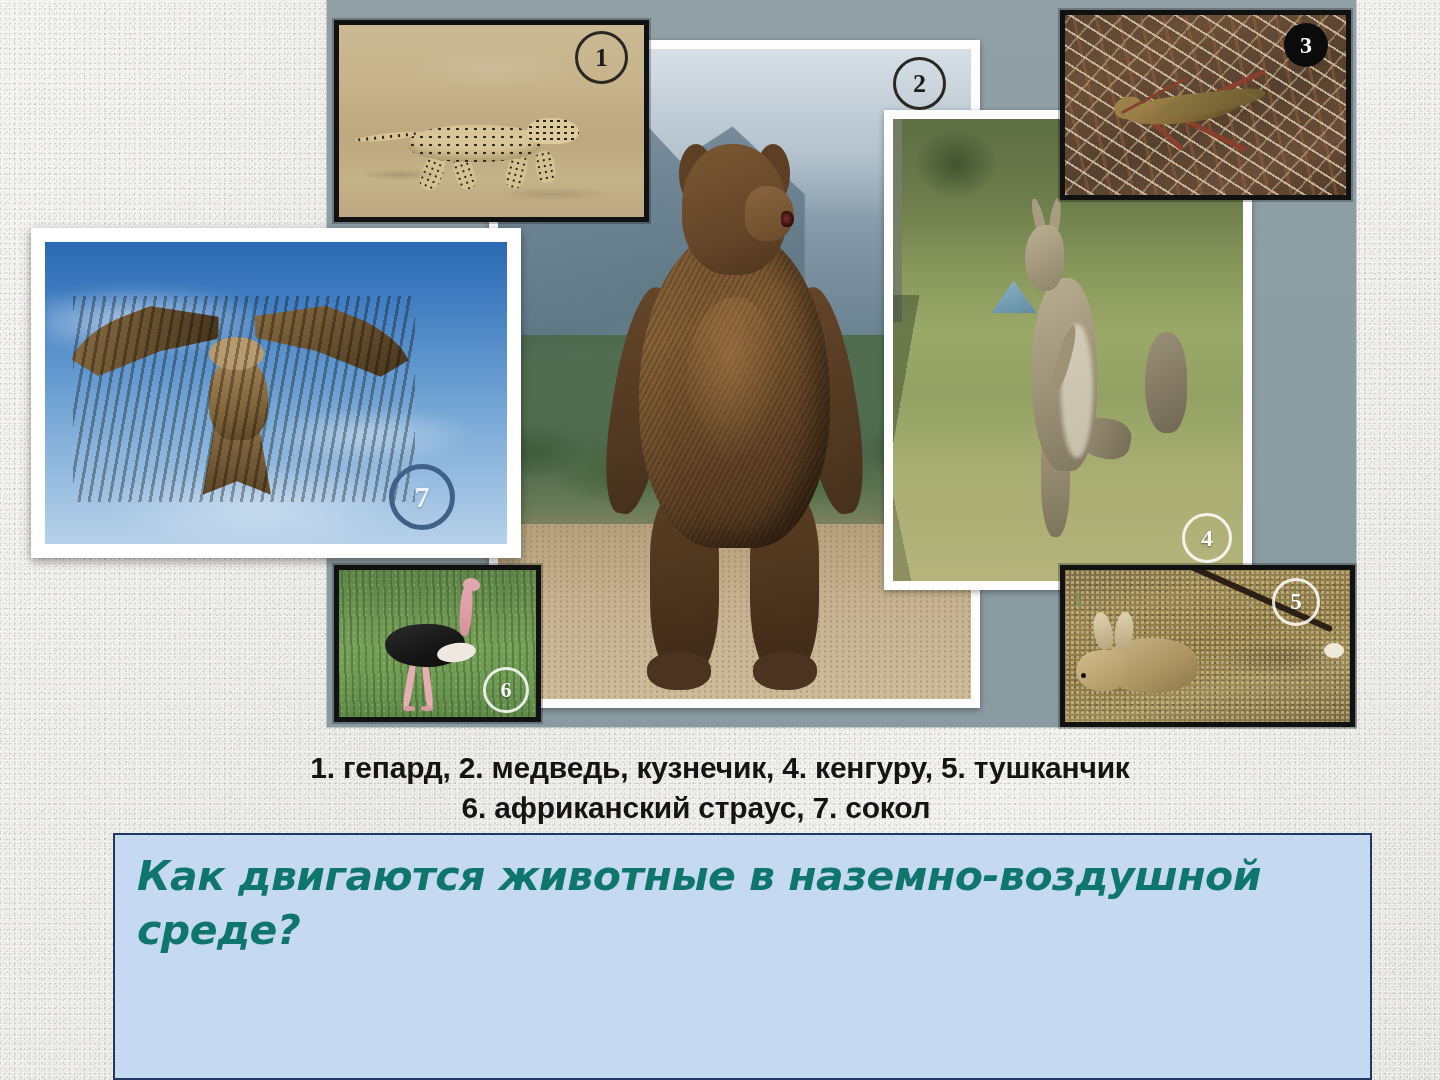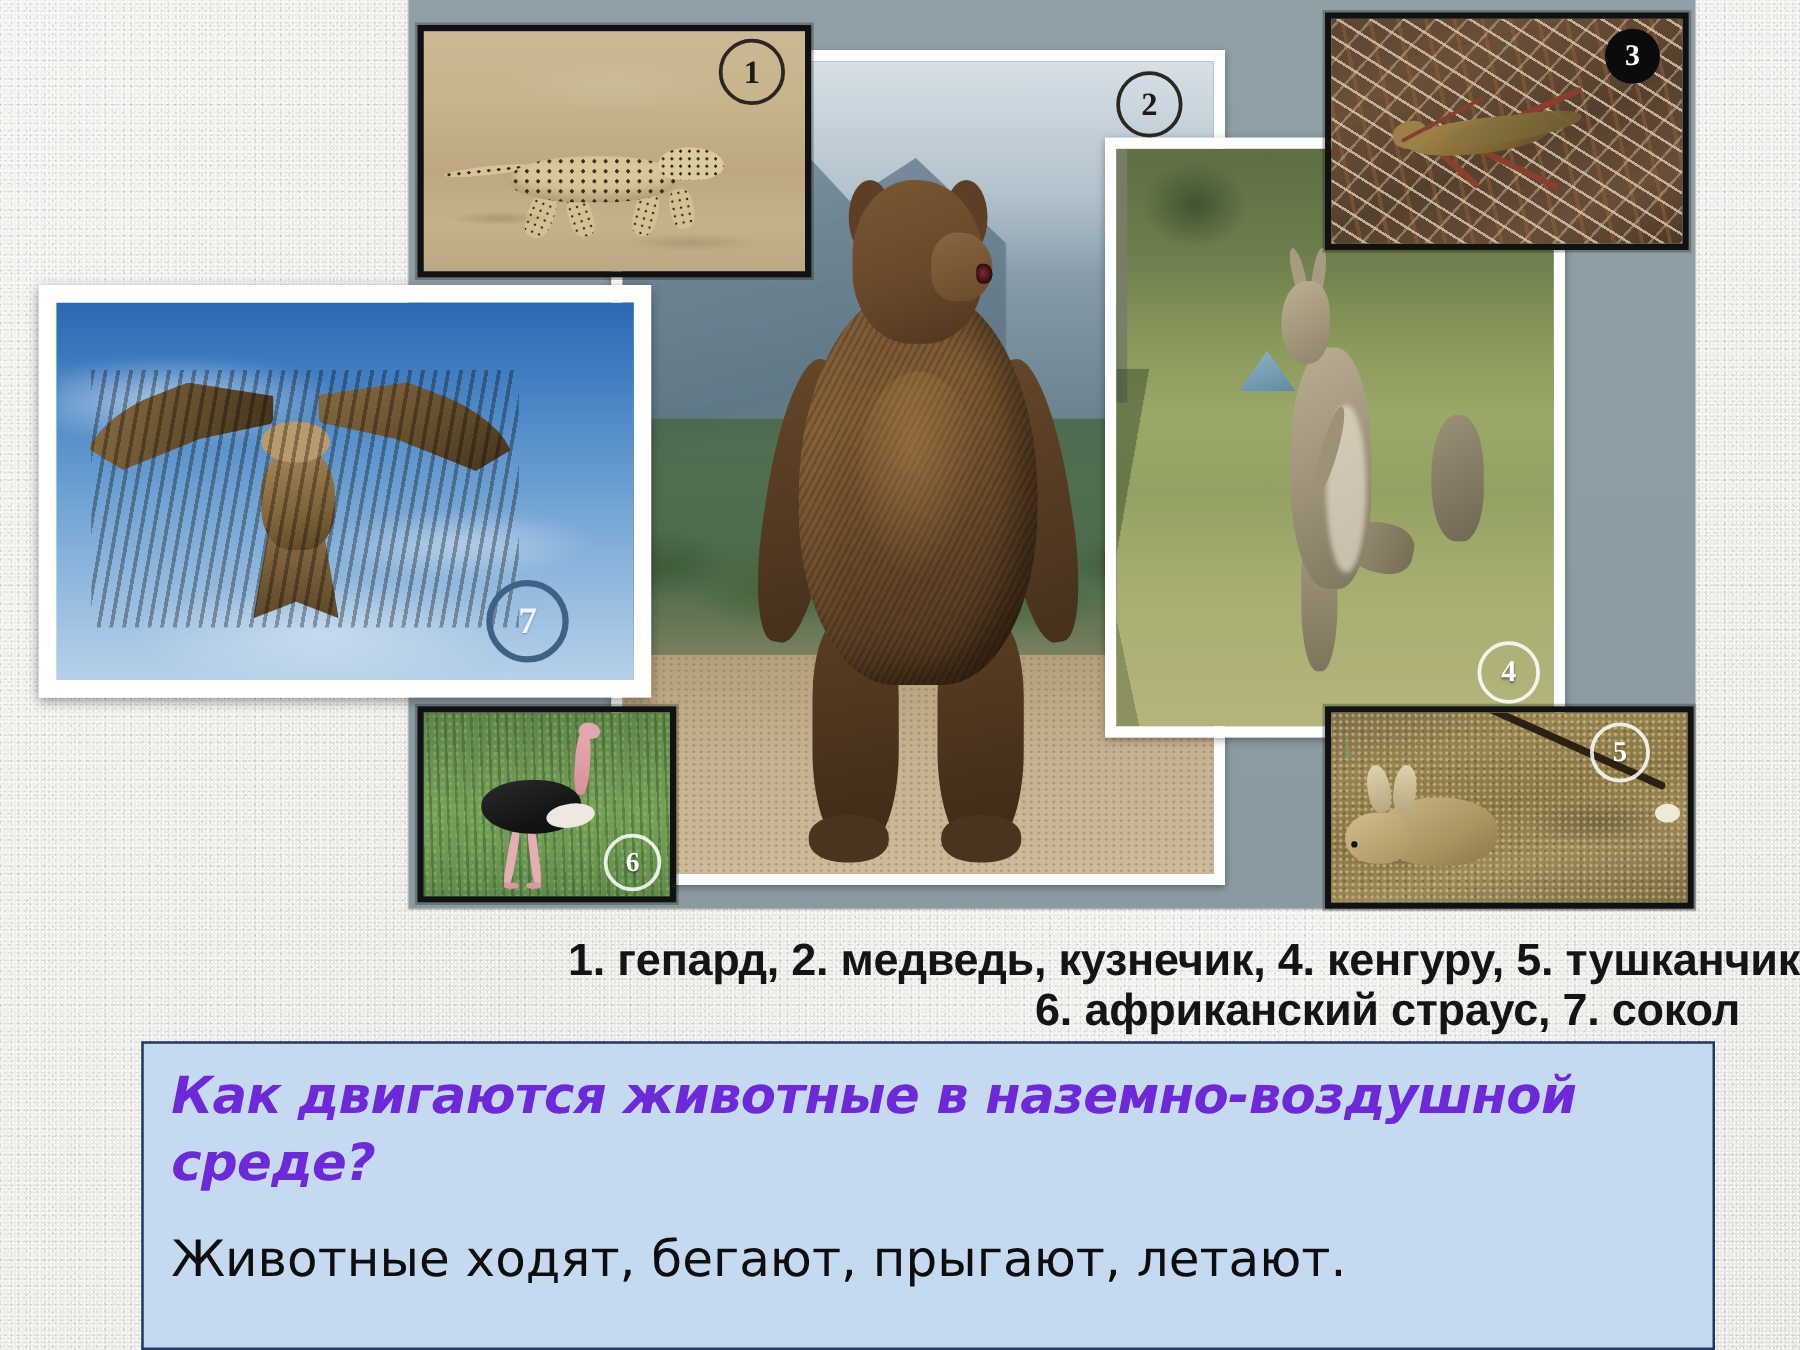--- a/index.html
+++ b/index.html
@@ -45,36 +45,36 @@
   }
   .badge.outline-dark{border:3px solid #2a2722;color:#1d1b18;background:transparent;}
   .badge.outline-light{border:3px solid rgba(255,255,255,.85);color:#fff;background:transparent;
     text-shadow:0 1px 2px rgba(0,0,0,.45);}
   .badge.outline-blue{border:5px solid #3f6186;color:#eef4fb;background:transparent;
     text-shadow:0 1px 2px rgba(0,0,0,.3);}
   .badge.solid-dark{background:#0b0b0b;color:#fff;border:none;}
 
   
   .caption{
-    position:absolute;left:0;top:748px;width:1440px;text-align:right;
-    color:#141414;font-weight:bold;font-size:36px;line-height:40px;
+    position:absolute;left:0;top:748px;width:1440px;text-align:center;
+    color:#141414;font-weight:bold;font-size:30px;line-height:40px;
     letter-spacing:-.2px;
   }
   .caption .line{display:block;}
   .caption .line2{padding-right:48px;}
 
   
   .qbox{
     position:absolute;left:113px;top:833px;width:1259px;height:247px;
     background:#c5d9f1;border:2px solid #1f3864;box-sizing:border-box;
     padding:14px 20px 0 22px;
   }
   .q-title{
     font-family:"DejaVu Sans", sans-serif;
-    color:#6d28d9;font-weight:bold;font-style:italic;
+    color:#0f766e;font-weight:bold;font-style:italic;
     font-size:41px;line-height:54px;letter-spacing:-.5px;
   }
   .q-answer{
     margin-top:26px;color:#0d0d0d;font-size:40px;line-height:50px;
     font-family:"DejaVu Sans", sans-serif;
   }
 
   
 
   
@@ -626,16 +626,15 @@
     <span>7</span>
   </div>
 
   <div class="caption">
     <span class="line line1">1. гепард, 2. медведь, кузнечик, 4. кенгуру, 5. тушканчик</span>
     <span class="line line2">6. африканский страус, 7. сокол</span>
   </div>
 
   <div class="qbox">
     <div class="q-title">Как двигаются животные в наземно-воздушной среде?</div>
-    <div class="q-answer">Животные ходят, бегают, прыгают, летают.</div>
   </div>
 
 </div>
 
 </body></html>

